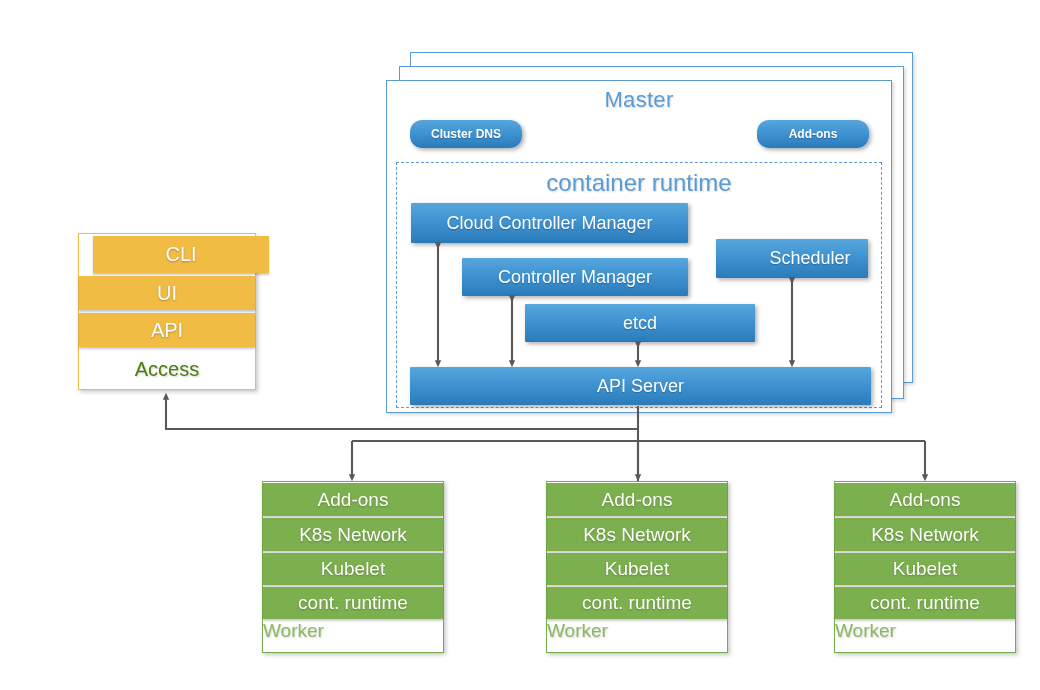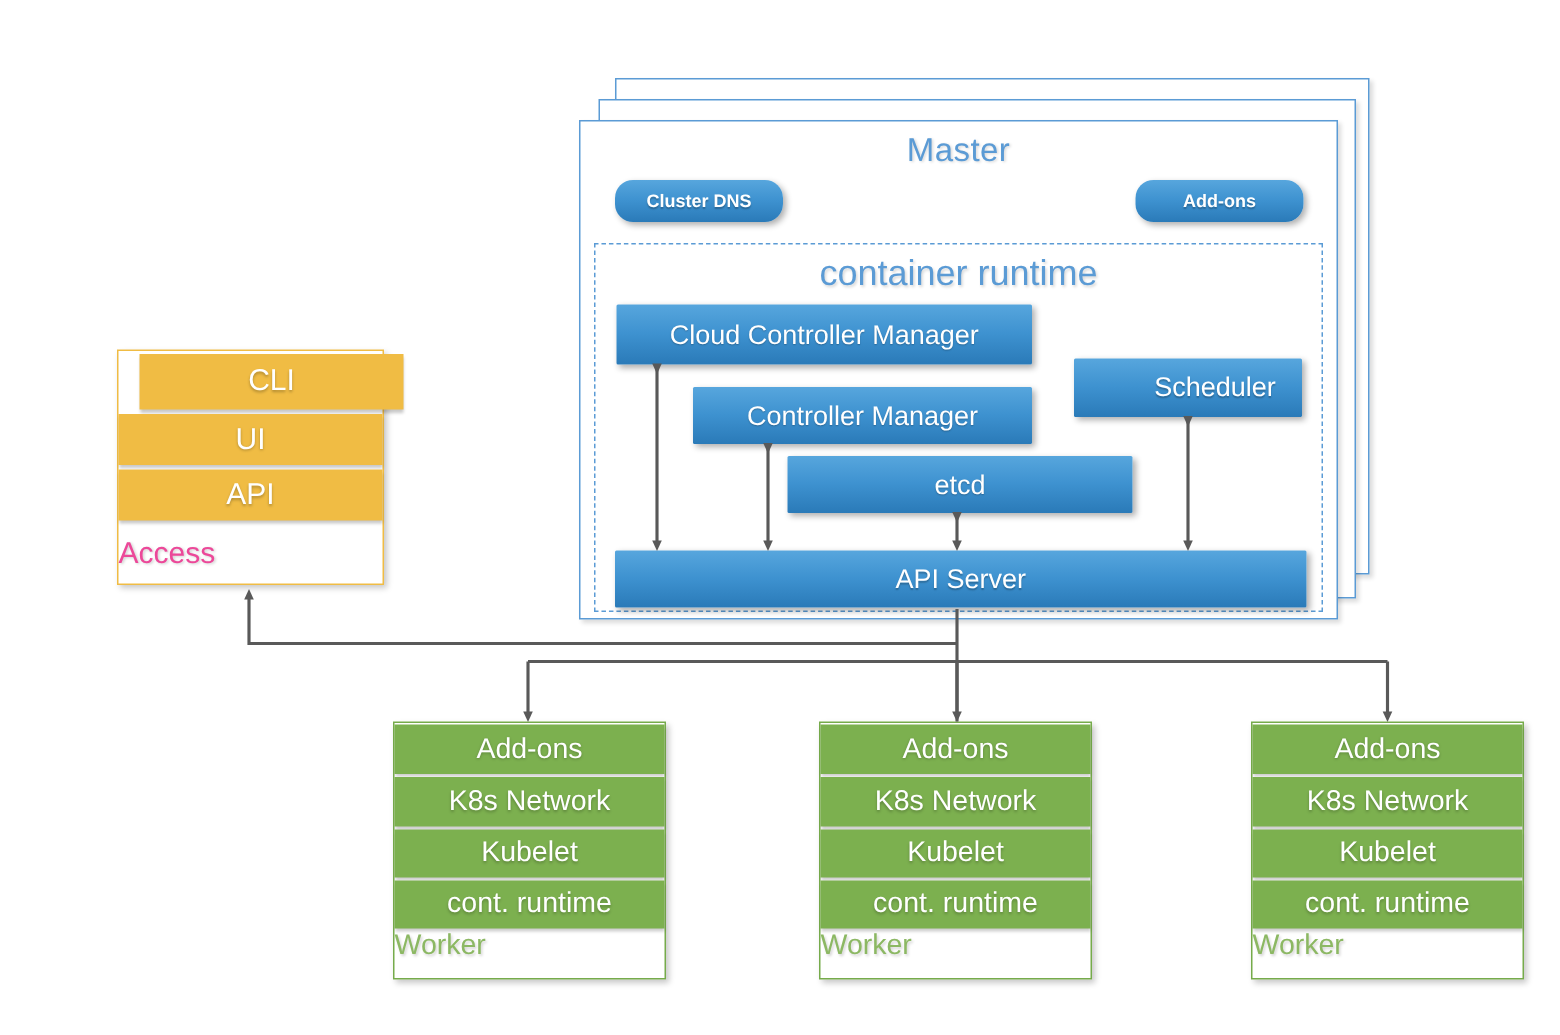--- a/index.html
+++ b/index.html
@@ -81,21 +81,22 @@
     box-shadow:0 2px 2px rgba(0,0,0,.22);
   }
   .orangeshell{
     background:#ffffff;
     border:1.4px solid #f0bc44;
     box-shadow:2px 2px 4px rgba(0,0,0,0.22);
   }
   .orange-foot{
     position:absolute;
     width:100%;
-    color:#ec4899;
+    text-align:center;
+    color:#4d7c0f;
     font-size:20px;
     text-shadow:1px 1px 2px rgba(0,0,0,.2);
   }
 
   
   .greenshell{
     background:#ffffff;
     border:1.3px solid #76ab4b;
     box-shadow:2px 2px 4px rgba(0,0,0,0.22);
   }

